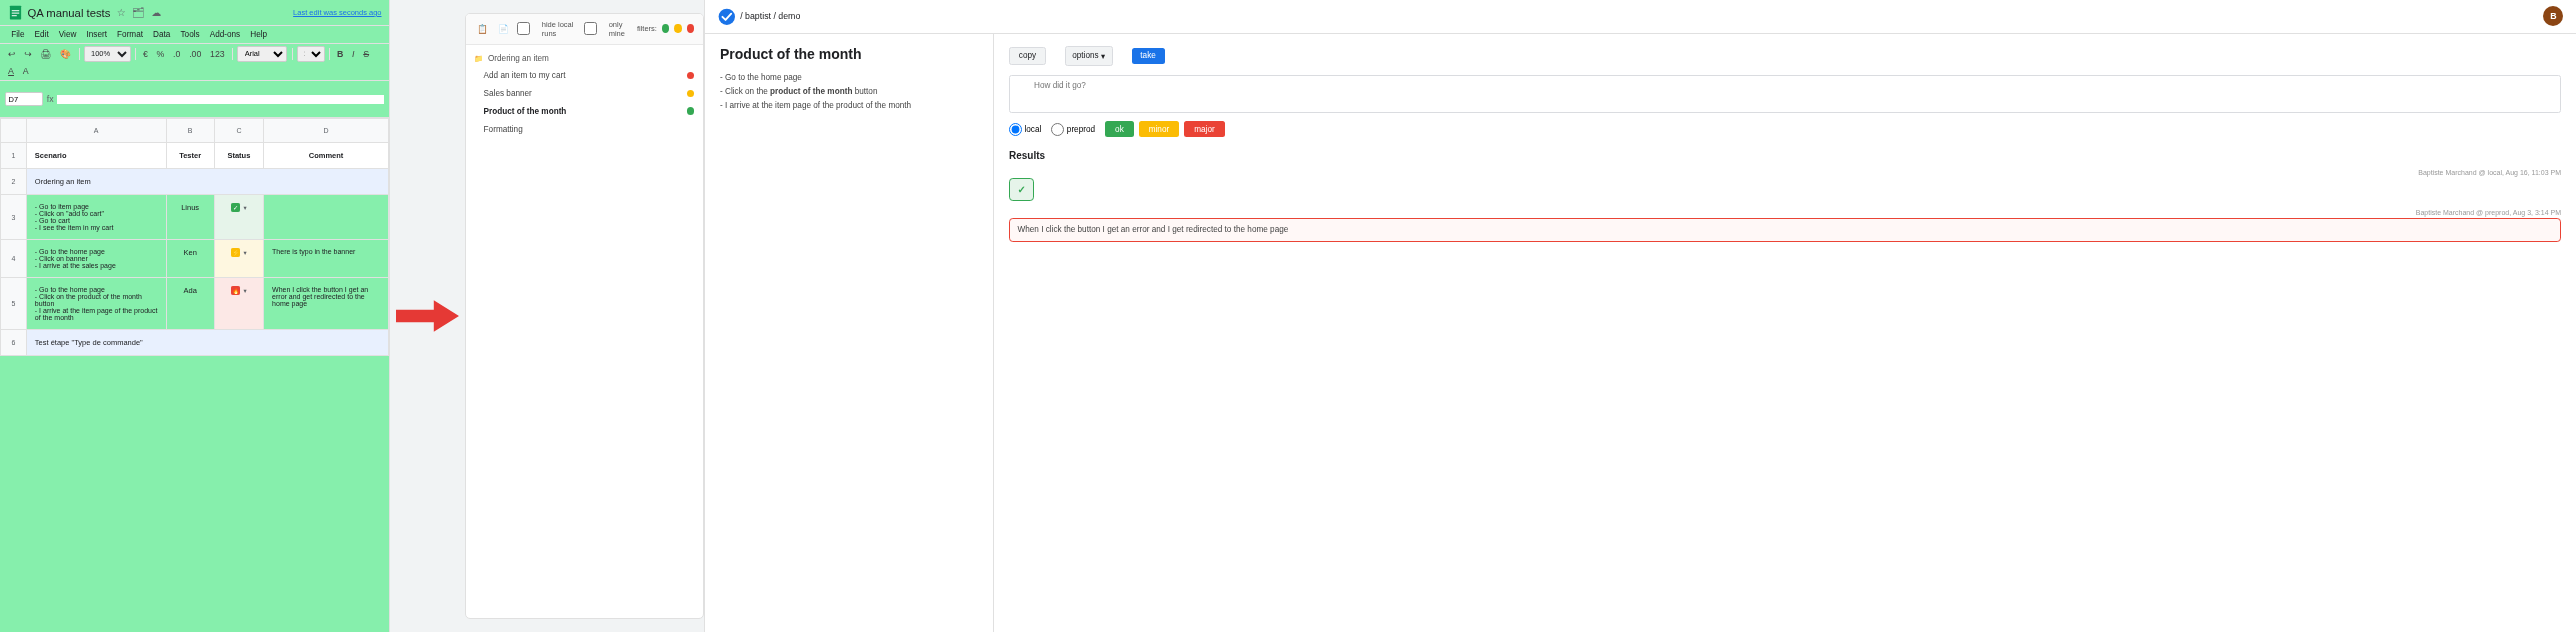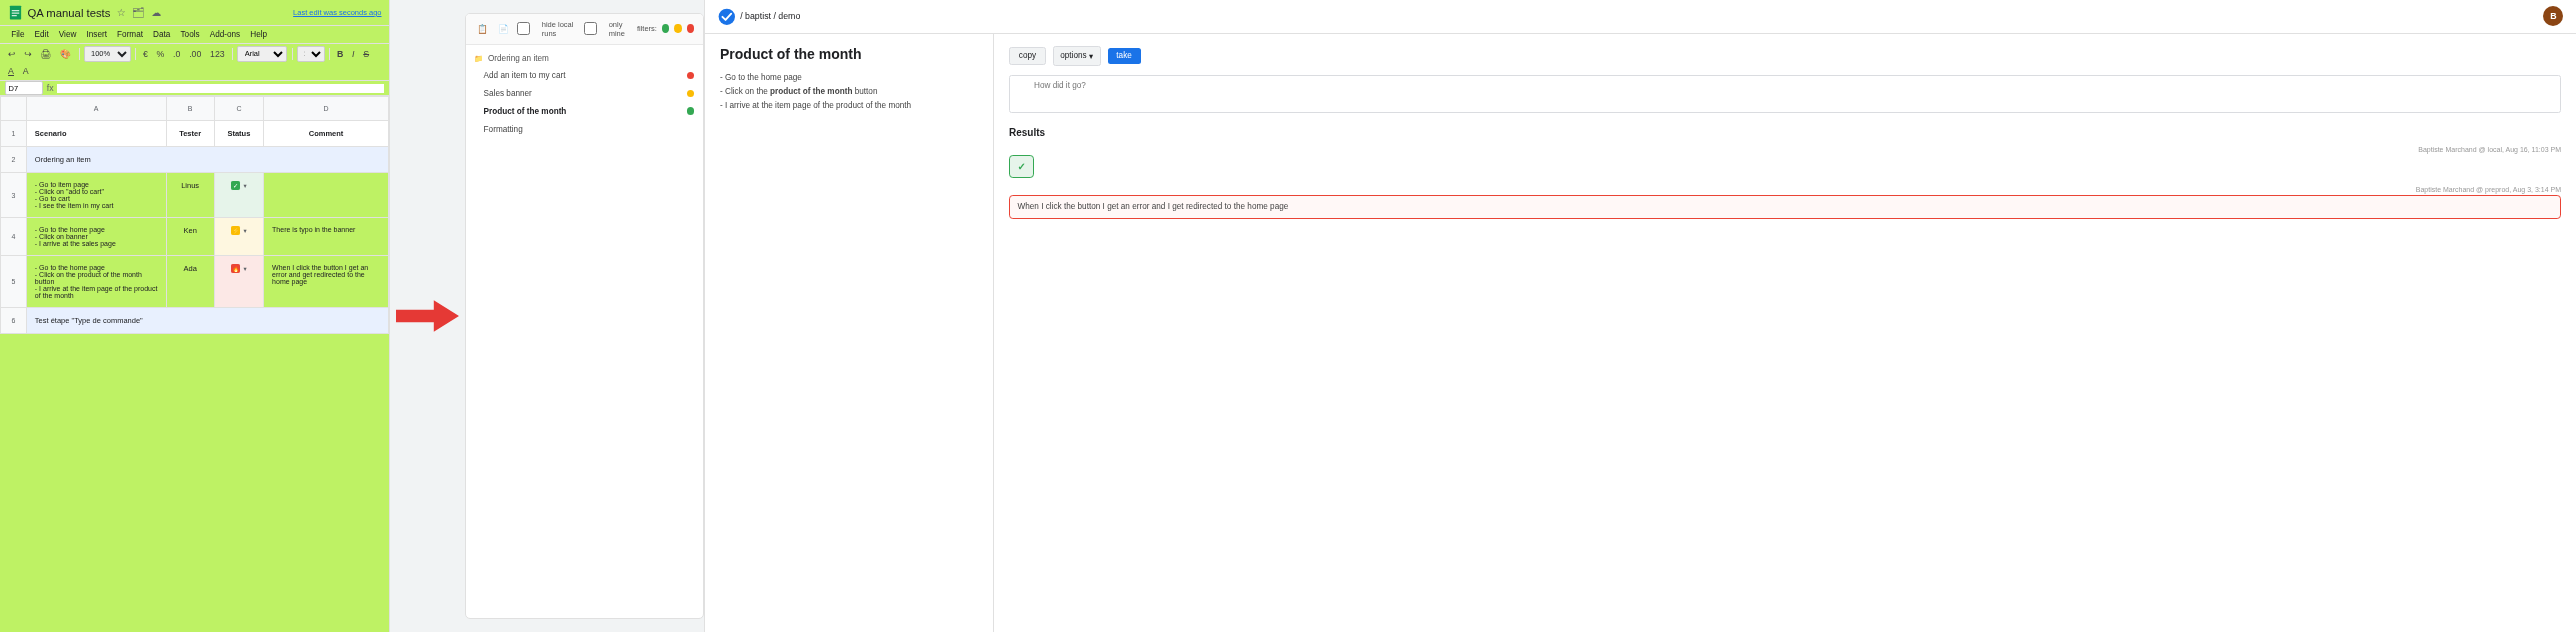--- a/index.html
+++ b/index.html
@@ -9,21 +9,21 @@
       background: #f1f3f4;
       display: flex;
       width: 2576px;
       height: 632px;
       overflow: hidden;
     }
 
     
     .sheets-panel {
       width: 390px;
-      background: #bef264;
+      background: #86efac;
       display: flex;
       flex-direction: column;
       border-right: 0.6px solid #e0e0e0;
       flex-shrink: 0;
     }
 
     .sheets-header {
       display: flex;
       align-items: center;
       padding: 5px 7.5px;
@@ -111,21 +111,21 @@
       font-size: 7.5px;
       border: 0.6px solid #ccc;
       border-radius: 1.9px;
       padding: 1.3px 2.5px;
       width: 28px;
     }
 
     .formula-bar {
       display: flex;
       align-items: center;
-      padding: 0 5px;
+      padding: 11px 5px;
       gap: 3.8px;
       border-bottom: 0.6px solid #e0e0e0;
       font-size: 7.5px;
     }
     .cell-ref {
       width: 38px;
       border: 0.6px solid #ccc;
       border-radius: 1.9px;
       padding: 1.3px 2.5px;
       font-size: 7.5px;
@@ -362,21 +362,21 @@
     .detail-steps {
       font-size: 8.2px;
       color: #444;
       line-height: 1.7;
     }
     .detail-steps strong { font-weight: bold; }
 
     
     .action-buttons {
       display: flex;
-      gap: 7px;
+      gap: 19px;
       margin-bottom: 8.8px;
       align-items: center;
     }
     .btn-copy {
       background: #f1f3f4;
       border: 0.6px solid #dadce0;
       border-radius: 2.5px;
       padding: 3.8px 8.8px;
       font-size: 8.2px;
       cursor: pointer;
@@ -736,20 +736,35 @@
           <span>options</span>
           <span>▾</span>
         </button>
         <button class="btn-take">take</button>
       </div>
 
       
       <textarea class="how-input" placeholder="How did it go?" style=""></textarea>
 
       
+      <div class="radio-row">
+        <label class="radio-label">
+          <input type="radio" name="env" checked="" style="">
+          <span>local</span>
+        </label>
+        <label class="radio-label">
+          <input type="radio" name="env" style="">
+          <span>preprod</span>
+        </label>
+        <div class="result-btns">
+          <button class="btn-ok">ok</button>
+          <button class="btn-minor">minor</button>
+          <button class="btn-major">major</button>
+        </div>
+      </div>
 
       
       <div class="results-section">
         <div class="results-title">Results</div>
 
         <div class="result-entry">
           <div class="result-meta">Baptiste Marchand @ local, Aug 16, 11:03 PM</div>
           <div class="result-bubble-ok">
             <span class="check-icon">✓</span>
           </div>

